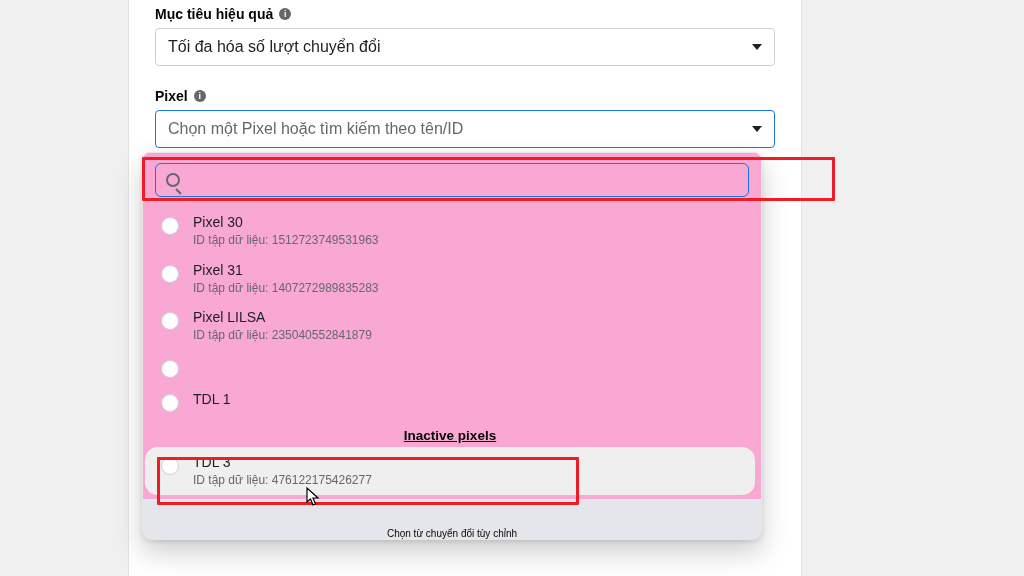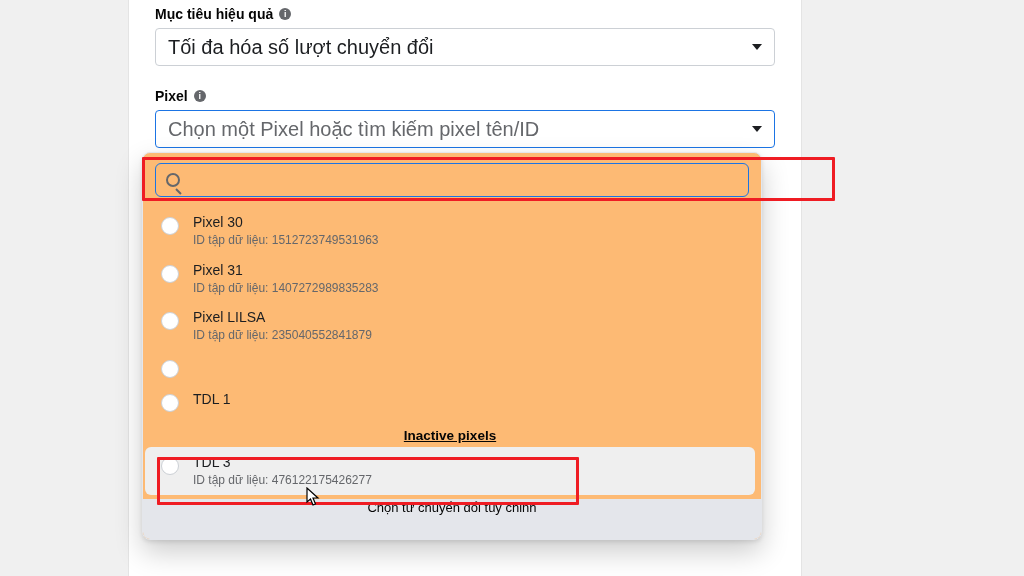--- a/index.html
+++ b/index.html
@@ -50,40 +50,40 @@
     line-height: 1;
   }
   .select-box {
     height: 38px;
     border: 1px solid #ccd0d5;
     border-radius: 4px;
     padding: 0 12px;
     display: flex;
     align-items: center;
     justify-content: space-between;
-    font-size: 20px;
+    font-size: 16px;
     color: #1c1e21;
   }
   .select-box.active {
     border: 1.5px solid #1b74e4;
   }
   .caret {
     width: 0; height: 0;
     border-left: 5px solid transparent;
     border-right: 5px solid transparent;
     border-top: 6px solid #1c1e21;
   }
   .spacer-8 { height: 18px; }
 
   .dropdown {
     position: absolute;
     left: 142px;
     right: 170px;
     top: 152px;
-    background: #fdba74;
+    background: #f9a8d4;
     border: 1px solid #e4e6eb;
     border-radius: 8px;
     box-shadow: 0 12px 28px rgba(0,0,0,0.2), 0 2px 4px rgba(0,0,0,0.1);
     overflow: hidden;
   }
   .search-wrap {
     padding: 10px 12px 10px 12px;
   }
   .search-box {
     border: 1.5px solid #1b74e4;
@@ -128,21 +128,21 @@
   
   .list-area::-webkit-scrollbar { width: 10px; }
   .list-area::-webkit-scrollbar-thumb { background: #c7c7c7; border-radius: 5px; }
 
   .option-row {
     display: flex;
     align-items: flex-start;
     padding: 6px 6px 6px 16px;
     border-radius: 6px;
   }
-  .option-row.inactive-row { background: #efefef; }
+  .option-row.inactive-row { background: #efefef; border-radius: 13px; }
   .radio {
     width: 18px; height: 18px;
     border: 1.5px solid #ccd0d5;
     border-radius: 50%;
     margin-top: 4px;
     margin-right: 14px;
     flex-shrink: 0;
     background: #fff;
   }
   .option-text { display: flex; flex-direction: column; }
@@ -162,23 +162,23 @@
     color: #050505;
     padding: 10px 16px 4px 16px;
     text-decoration: underline;
     text-align: center;
   }
   .footer-btn {
     border-top: 1px solid #e4e6eb;
     background: #e4e6eb;
     height: 40px;
     display: flex;
-    align-items: flex-start;
+    align-items: flex-end;
     justify-content: center;
-    font-size: 13px;
+    font-size: 10px;
     color: #050505;
     font-weight: 500;
     margin-top: 4px;
   }
 
   
   .hl {
     position: absolute;
     border: 3px solid #ef1c23;
     pointer-events: none;
@@ -210,21 +210,21 @@
       <span class="caret"></span>
     </div>
 
     <div class="spacer-8"></div>
 
     <div class="field-label-row">
       <span>Pixel</span>
       <span class="info-icon">i</span>
     </div>
     <div class="select-box active">
-      <span style="color:#65676b">Chọn một Pixel hoặc tìm kiếm pixel tên/ID</span>
+      <span style="color:#65676b">Chọn một Pixel hoặc tìm kiếm theo tên/ID</span>
       <span class="caret"></span>
     </div>
 
   </div>
 
   <div class="dropdown">
     <div class="search-wrap">
       <div class="search-box">
         <span class="mag"></span>
         <input class="search-input" value="" style="">

